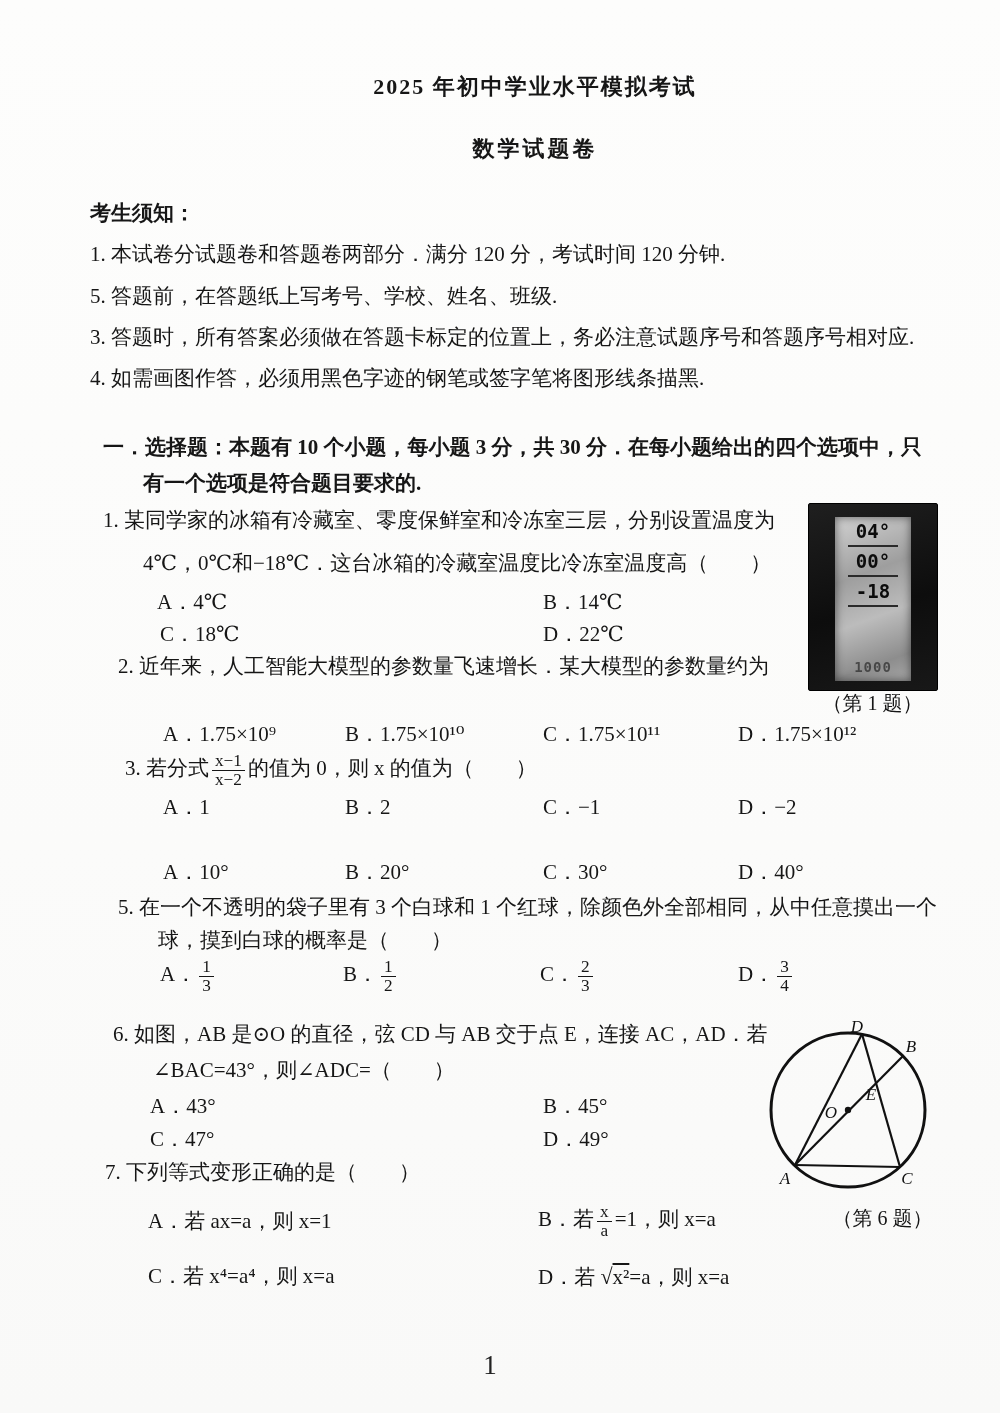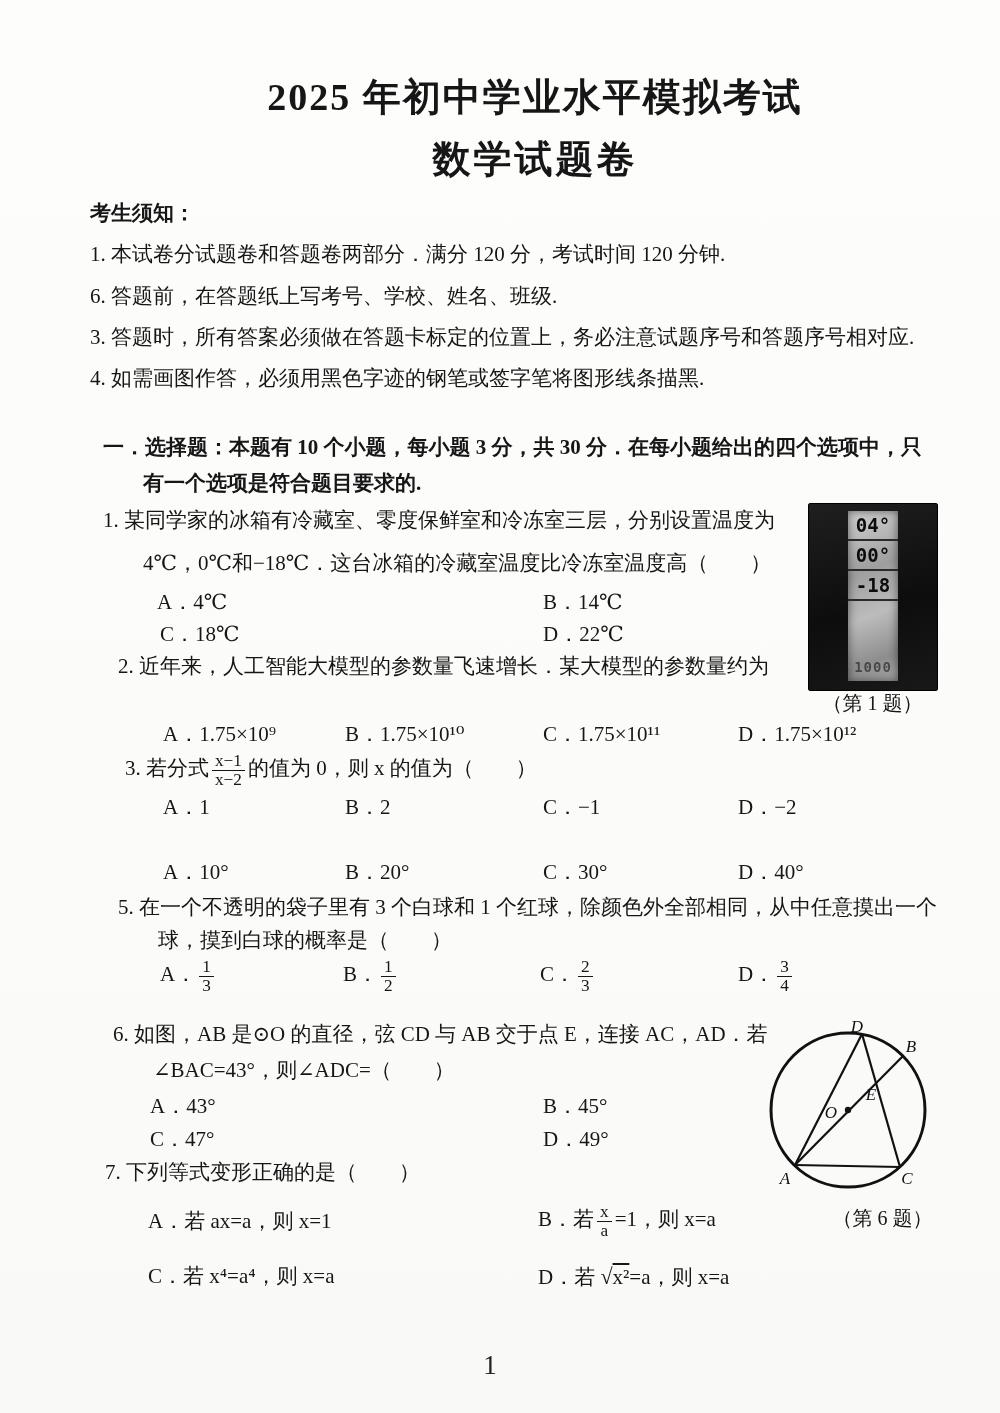--- a/index.html
+++ b/index.html
@@ -8,39 +8,39 @@
     width:1000px;height:1413px;
     margin:0 auto;
     background:linear-gradient(180deg,#fdfdfc 0%,#fbfbfa 60%,#f9f9f8 100%);
     font-family:"Liberation Serif","DejaVu Serif",serif;
     color:#161616;
     overflow:hidden;
   }
   .abs{position:absolute;white-space:nowrap;}
   .t{font-size:21px;line-height:1.25;}
   .bold{font-weight:bold;}
-  .title{left:70px;width:930px;text-align:center;font-size:38px;font-weight:bold;letter-spacing:2px;}
+  .title{left:70px;width:930px;text-align:center;font-size:22px;font-weight:bold;letter-spacing:2px;}
   .notice{font-size:21px;}
   .sec{font-size:21px;font-weight:bold;}
   .frac{display:inline-flex;flex-direction:column;align-items:center;vertical-align:middle;line-height:1.05;font-size:0.82em;font-weight:inherit;margin:0 3px;}
   .frac .fnum{border-bottom:1.6px solid #161616;padding:0 3px;}
   .frac .fden{padding:0 3px;}
   .sqrt{display:inline-block;}
   .sqrt .rad{font-size:1.05em;}
   .sqrt .bar{text-decoration:overline;}
   .caption{font-size:20px;text-align:center;}
   
   .fridge{
     position:absolute;left:808px;top:503px;width:128px;height:186px;
     background:linear-gradient(165deg,#1f1f1f,#0d0d0d 55%,#181818);
     border:1px solid #000;border-radius:2px;
     display:flex;align-items:stretch;justify-content:center;
   }
   .fridge .display{
-    margin:7px 0 9px 0;width:50px;
+    margin:13px 0 9px 0;width:76px;
     background:linear-gradient(160deg,#d2d2d2 0%,#9e9e9e 35%,#bcbcbc 60%,#8d8d8d 85%,#a8a8a8 100%);
     box-shadow:inset 0 0 10px rgba(0,0,0,.55);
     display:flex;flex-direction:column;align-items:center;
     font-family:"DejaVu Sans Mono",monospace;font-weight:bold;color:#0c0c0c;
   }
   .fridge .reading{font-size:19px;line-height:1.15;padding:4px 2px 2px 2px;border-bottom:2px solid #2a2a2a;width:46px;text-align:center;}
   .fridge .reading.last{border-bottom:2px solid #2a2a2a;}
   .fridge .faint{margin-top:auto;font-size:14px;opacity:.55;padding-bottom:6px;letter-spacing:1px;}
   
   .geo text{font-family:"Liberation Serif","DejaVu Serif",serif;font-style:italic;font-size:17px;fill:#111;}
@@ -49,21 +49,21 @@
 </head>
 <body>
 
 <div class="page">
 
   <div class="abs title" style="top:72px;">2025 年初中学业水平模拟考试</div>
   <div class="abs title" style="top:134px;letter-spacing:3px;">数学试题卷</div>
 
   <div class="abs notice bold" style="left:90px;top:199px;">考生须知：</div>
   <div class="abs notice" style="left:90px;top:240px;">1. 本试卷分试题卷和答题卷两部分．满分 120 分，考试时间 120 分钟.</div>
-  <div class="abs notice" style="left:90px;top:282px;">6. 答题前，在答题纸上写考号、学校、姓名、班级.</div>
+  <div class="abs notice" style="left:90px;top:282px;">5. 答题前，在答题纸上写考号、学校、姓名、班级.</div>
   <div class="abs notice" style="left:90px;top:323px;">3. 答题时，所有答案必须做在答题卡标定的位置上，务必注意试题序号和答题序号相对应.</div>
   <div class="abs notice" style="left:90px;top:364px;">4. 如需画图作答，必须用黑色字迹的钢笔或签字笔将图形线条描黑.</div>
 
   <div class="abs sec" style="left:103px;top:433px;">一．选择题：本题有 10 个小题，每小题 3 分，共 30 分．在每小题给出的四个选项中，只</div>
   <div class="abs sec" style="left:143px;top:469px;">有一个选项是符合题目要求的.</div>
 
   <div class="abs t" style="left:103px;top:507px;">1. 某同学家的冰箱有冷藏室、零度保鲜室和冷冻室三层，分别设置温度为</div>
   <div class="abs t" style="left:143px;top:550px;">4℃，0℃和−18℃．这台冰箱的冷藏室温度比冷冻室温度高（　　）</div>
   <div class="abs t" style="left:157px;top:589px;">A．4℃</div>
   <div class="abs t" style="left:543px;top:589px;">B．14℃</div>

